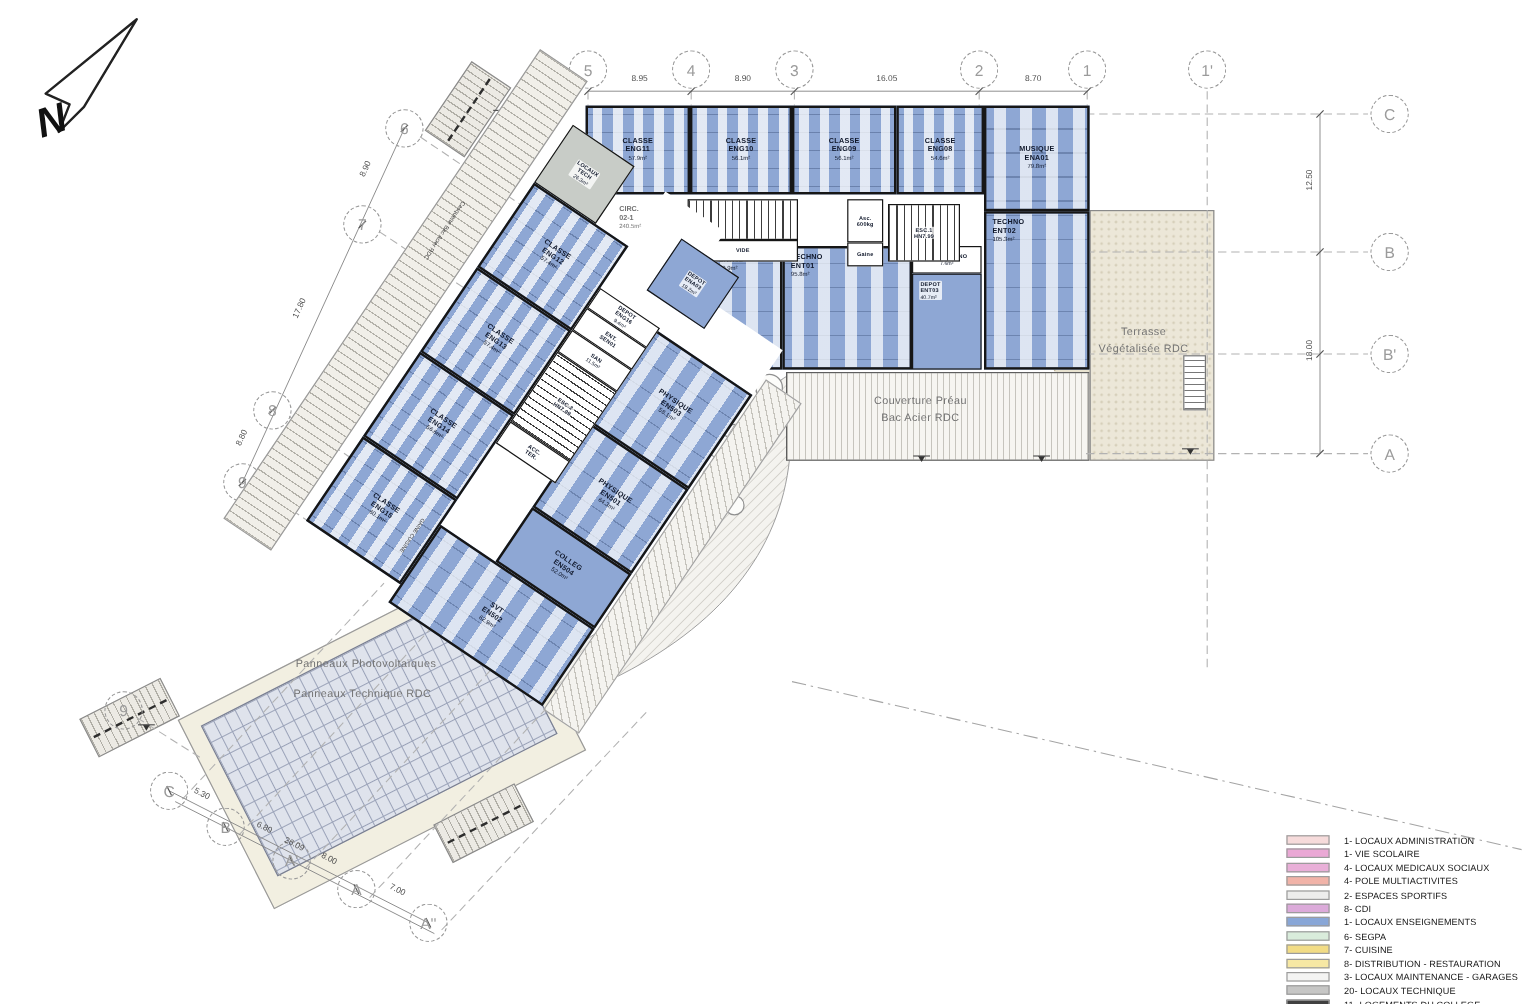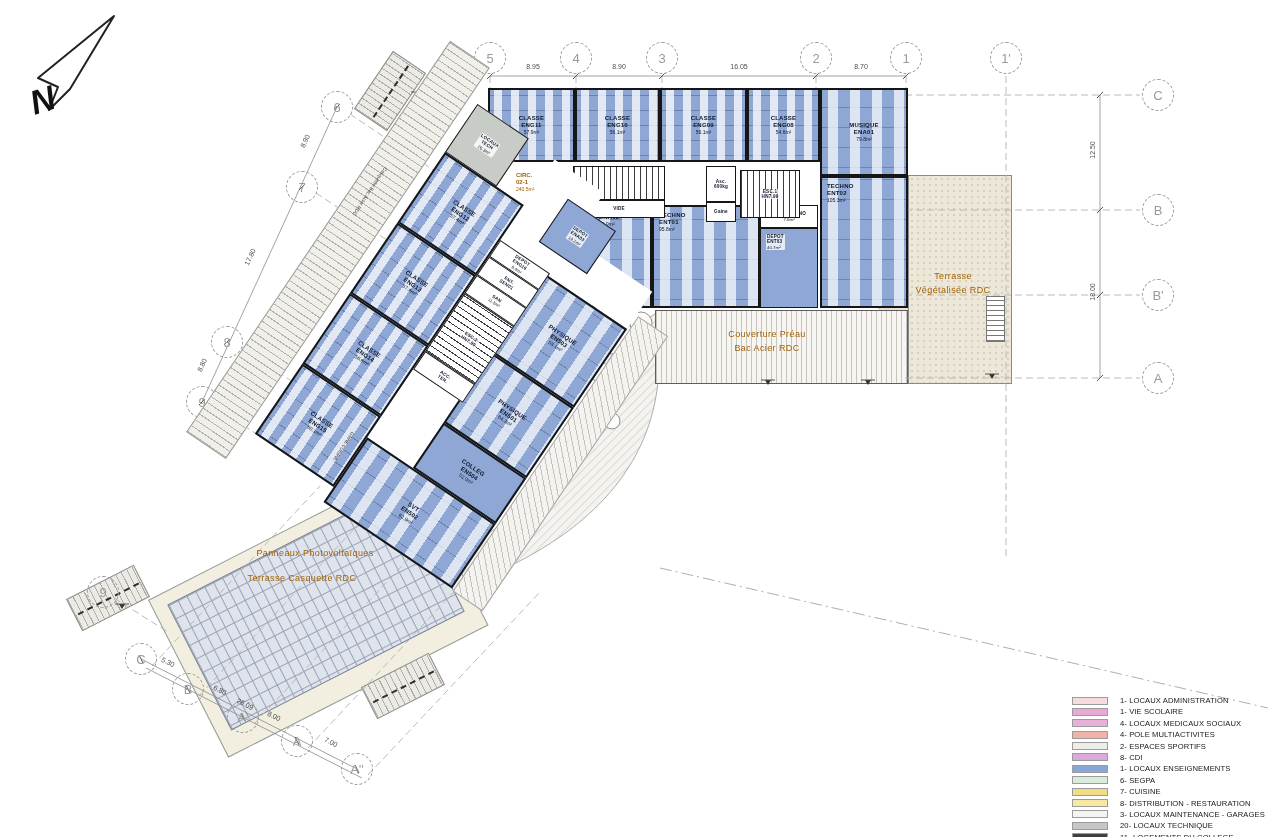--- a/index.html
+++ b/index.html
@@ -63,27 +63,27 @@
       repeating-linear-gradient(0deg,rgba(40,60,100,0) 0 6px,rgba(40,60,100,.32) 6px 7px,rgba(40,60,100,0) 7px 20px)}
   .rlab .l{display:block;font-weight:700;font-size:6px;line-height:1.15;letter-spacing:.2px}
   .rlab .a{display:block;font-size:5px;line-height:1.2}
   .sm .l{font-size:4.6px}
   .sm .a{font-size:4.4px}
   .sm .rlab, .stairh .rlab, .stairv .rlab{background:rgba(255,255,255,.78);padding:0 1px;border-radius:1px}
   .axis{position:absolute;width:30px;height:30px;border:1.2px dashed #9b9b9b;border-radius:50%;
         color:#9b9b9b;font-size:13px;display:flex;align-items:center;justify-content:center;
         z-index:2;transform:translate(-50%,-50%);background:transparent}
   .dim{position:absolute;font-size:7px;color:#4f4f4f;z-index:2;white-space:nowrap}
-  .lbl{position:absolute;z-index:6;color:#a16207}
+  .lbl{position:absolute;z-index:6;color:#737373}
   .lbl .big{display:block;font-size:9px;line-height:1.5;letter-spacing:.4px}
   .lbl .l{display:block;font-weight:700;font-size:6px;line-height:1.15}
   .lbl .a{display:block;font-size:5px}
   .vtext{writing-mode:vertical-rl;white-space:nowrap;color:#3a3a3a}
   .legend{position:absolute;left:1072px;top:696px;z-index:7}
-  .lrow{display:flex;align-items:center;margin-bottom:2.4px}
+  .lrow{display:flex;margin-bottom:2.4px}
   .lsw{width:36px;height:8px;border:1px solid #9c9c9c;margin-right:12px;flex:none;box-sizing:border-box}
   .ltx{font-size:7.6px;color:#161616;letter-spacing:.1px;white-space:nowrap}
   .north{position:absolute;left:18px;top:8px;z-index:7}
 </style>
 </head>
 <body>
 
 <div class="canvas">
 
   <svg class="layer" width="1280" height="837">
@@ -395,25 +395,25 @@
     <span class="a">240.5m²</span>
   </div>
   <div class="lbl" style="left:697px;top:328px;width:140px;text-align:center">
     <span class="big">Couverture Préau</span>
     <span class="big">Bac Acier RDC</span>
   </div>
   <div class="lbl" style="left:903px;top:270px;width:100px;text-align:center">
     <span class="big">Terrasse</span>
     <span class="big">Végétalisée RDC</span>
   </div>
-  <div class="lbl" style="left:215px;top:547px;width:200px;text-align:center">
+  <div class="lbl" style="left:205px;top:547px;width:200px;text-align:center">
     <span class="big">Panneaux Photovoltaïques</span>
   </div>
   <div class="lbl" style="left:202px;top:572px;width:200px;text-align:center">
-    <span class="big">Terrasse Casquette RDC</span>
+    <span class="big">Panneaux Technique RDC</span>
   </div>
 
   <svg class="north" width="110" height="115">
     <path d="M 96,8 L 20,70 L 40,79 L 31,102 L 52,81 Z" fill="#ffffff" stroke="#222" stroke-width="2" stroke-linejoin="round"></path>
     <text x="12" y="102" font-size="34" font-style="italic" font-weight="bold" fill="#111" transform="rotate(-18 30 90)">N</text>
   </svg>
 
   <div class="legend" id="legend">
       <div class="lrow">
         <span class="lsw" style="background: rgb(246, 219, 219);"></span>

